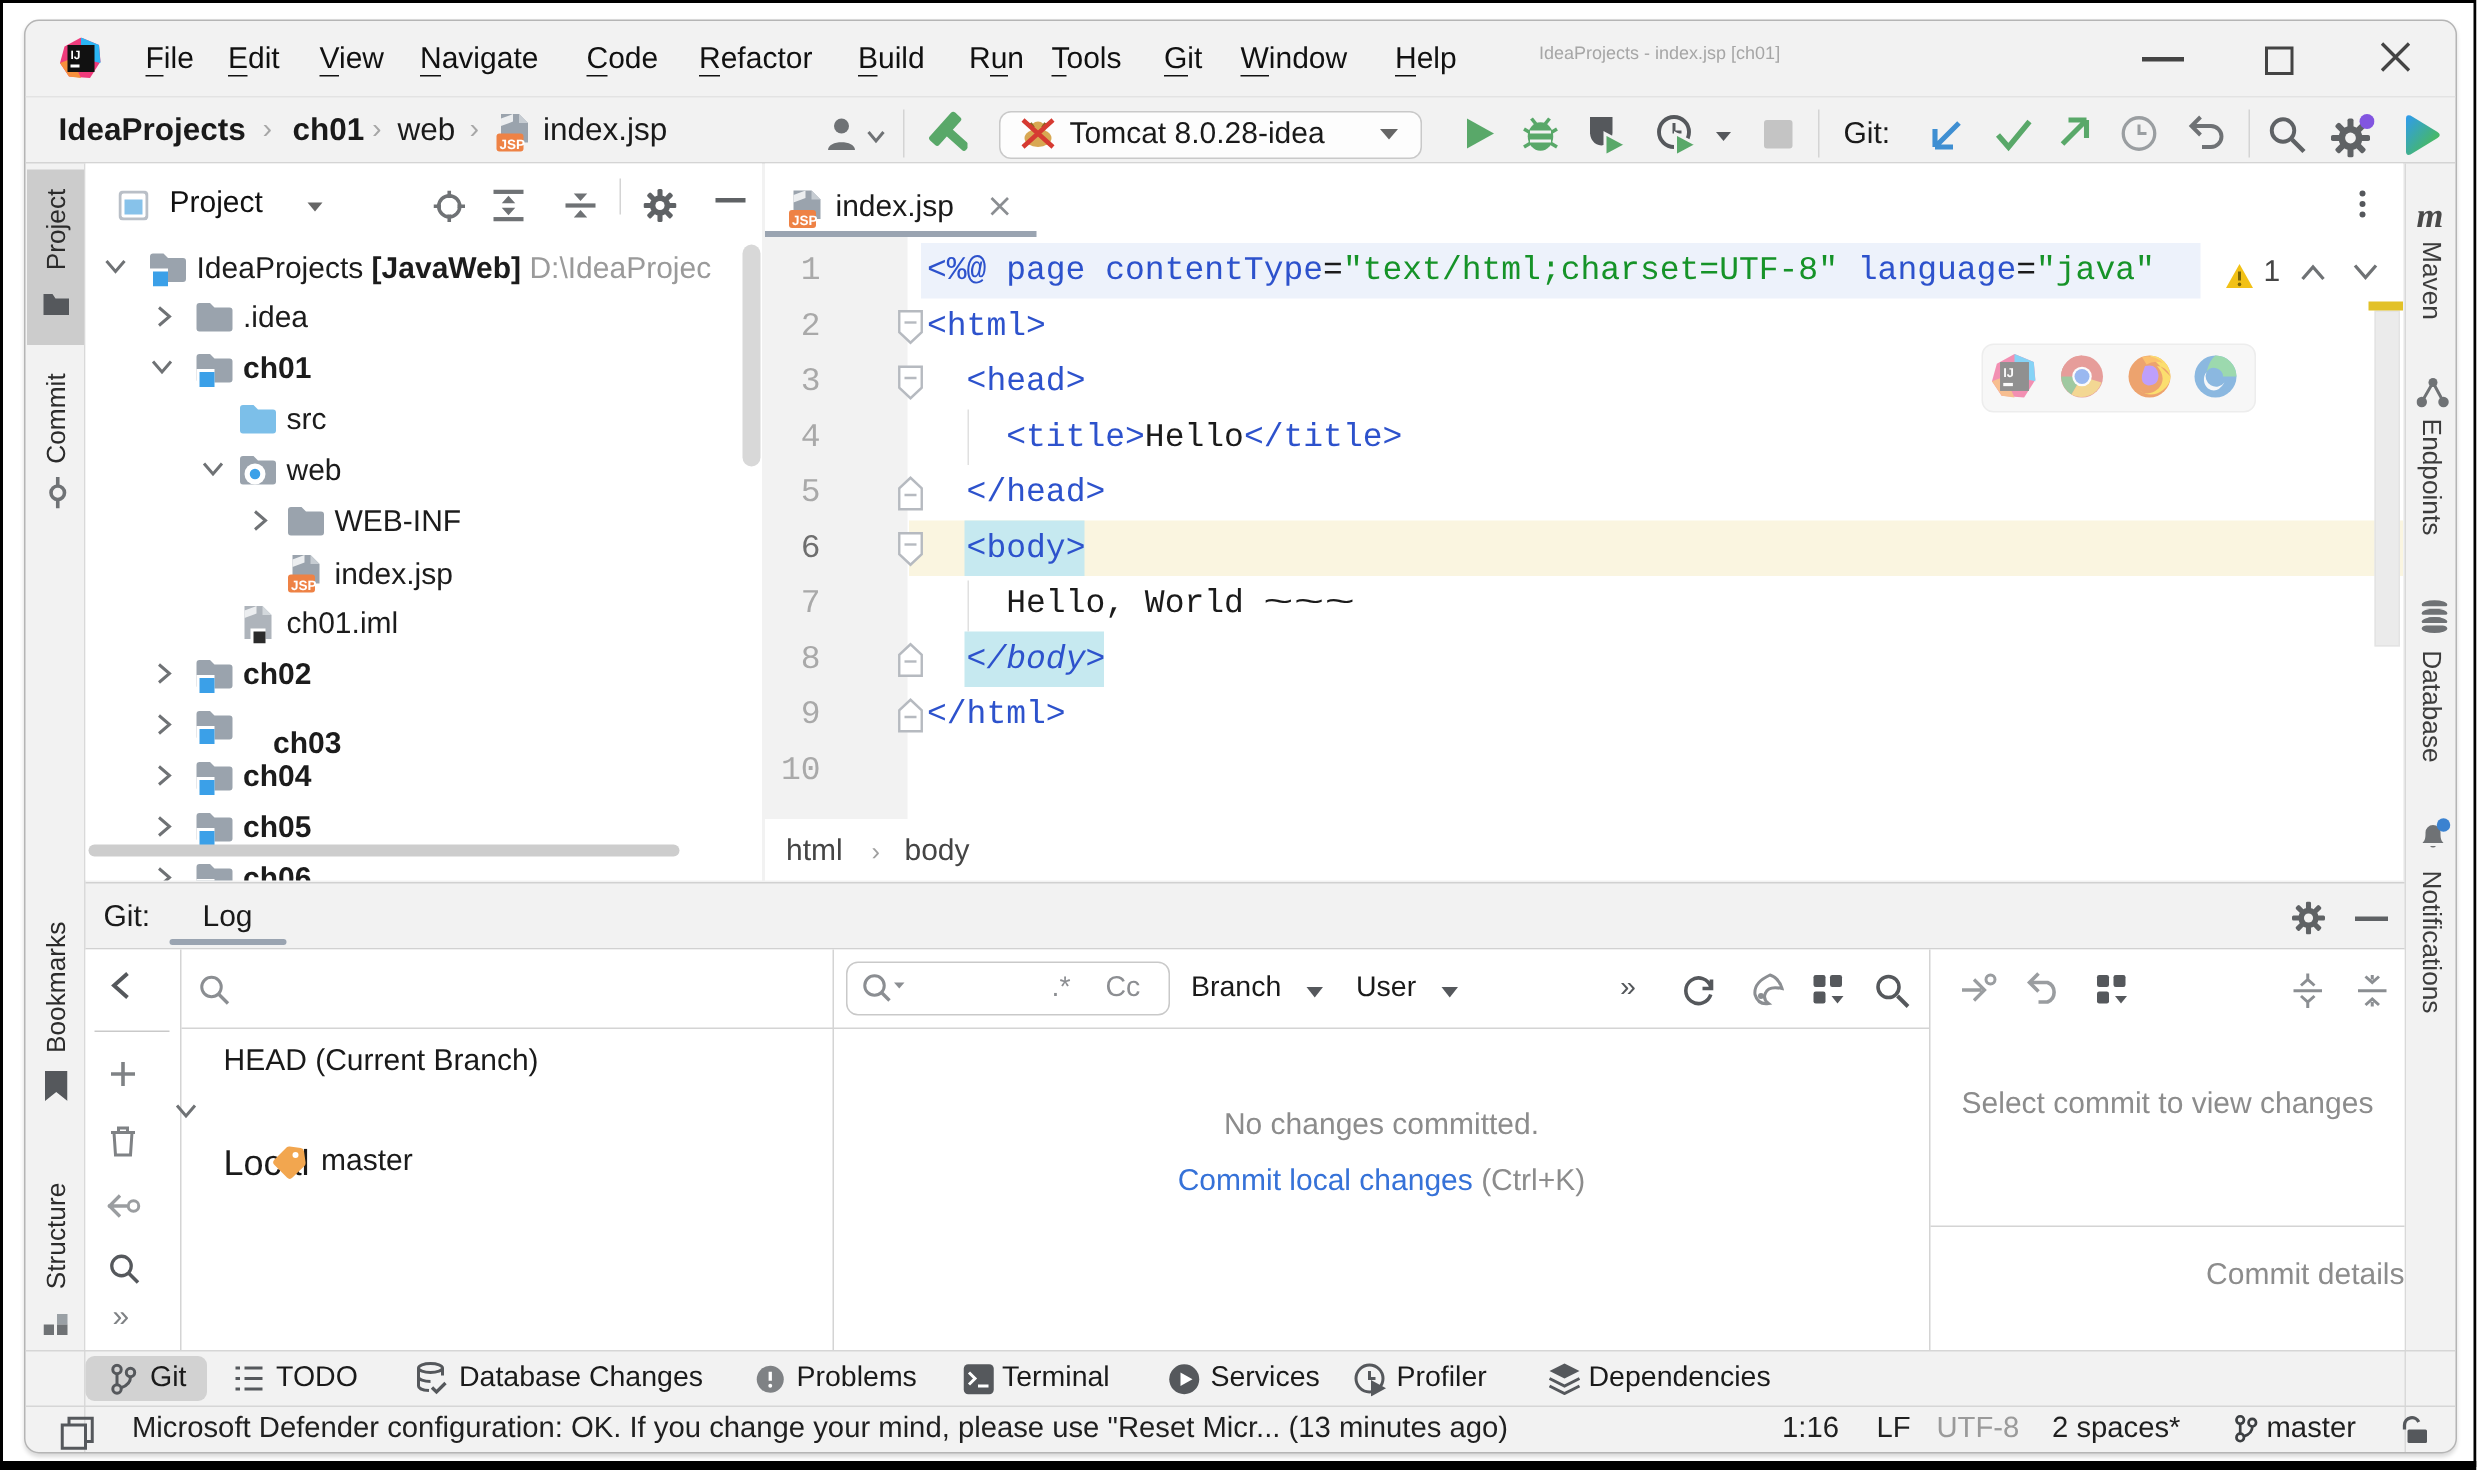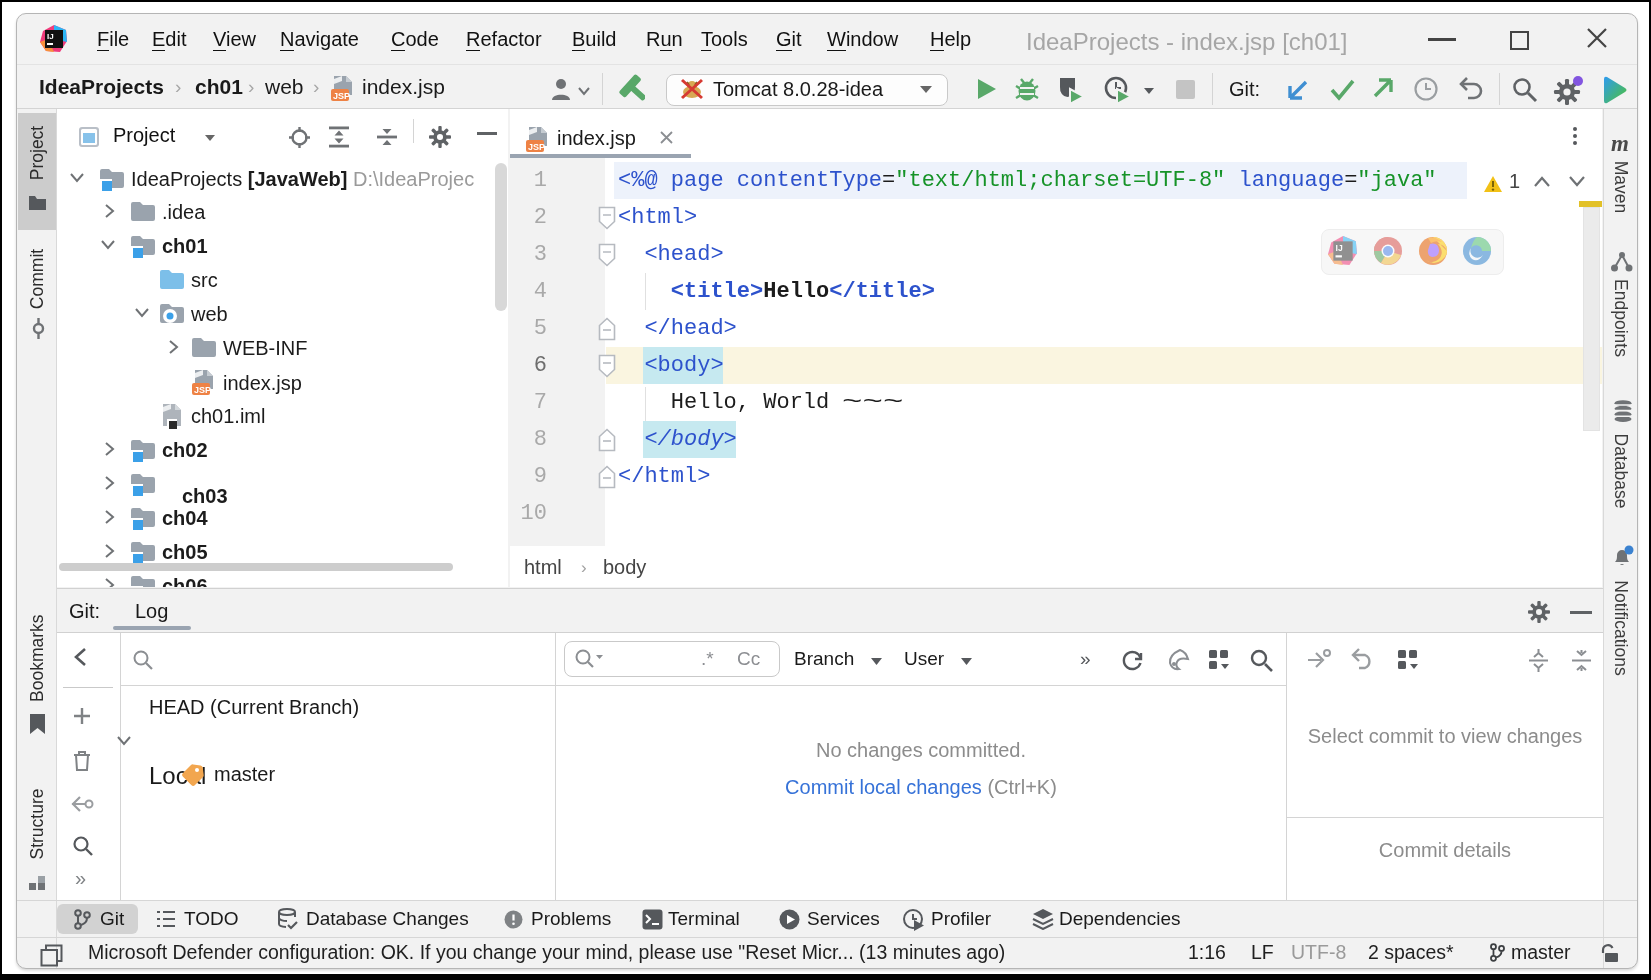--- a/index.html
+++ b/index.html
@@ -52,21 +52,21 @@
   <span class="mi" style="left:196px"><u>V</u>iew</span>
   <span class="mi" style="left:263px"><u>N</u>avigate</span>
   <span class="mi" style="left:374px"><u>C</u>ode</span>
   <span class="mi" style="left:449px"><u>R</u>efactor</span>
   <span class="mi" style="left:555px"><u>B</u>uild</span>
   <span class="mi" style="left:629px">R<u>u</u>n</span>
   <span class="mi" style="left:684px"><u>T</u>ools</span>
   <span class="mi" style="left:759px"><u>G</u>it</span>
   <span class="mi" style="left:810px"><u>W</u>indow</span>
   <span class="mi" style="left:913px"><u>H</u>elp</span>
-  <span class="abs" style="left:1009px;top:14px;font-size:24px;color:#a6a6a6;">IdeaProjects - index.jsp [ch01]</span>
+  <span class="abs" style="left:1009px;top:14px;font-size:12px;color:#a6a6a6;">IdeaProjects - index.jsp [ch01]</span>
 
   <div class="abs" style="left:1411px;top:24px;width:28px;height:3px;background:#444;"></div>
   <div class="abs" style="left:1493px;top:17px;width:15px;height:15px;border:2px solid #444;"></div>
   <svg class="ico" style="left:1569px;top:13px" width="22" height="22" viewBox="0 0 22 22">
     <path d="M2 2 L20 20 M20 2 L2 20" stroke="#444" stroke-width="2.2"></path>
   </svg>
 
   <div class="abs" style="left:0;top:94px;width:1620px;height:1px;background:#d4d4d4;"></div>
   <span class="crumb" style="left:22px;font-weight:bold;">IdeaProjects</span>
   <span class="crumb chev" style="left:158px;">›</span>
@@ -444,21 +444,21 @@
         <path d="M5 13 h8" stroke="#b6bac0" stroke-width="1.6"></path>
       </svg>
     <svg class="ico" style="left:88px;top:356px" width="18" height="24" viewBox="0 0 18 24">
         <path d="M1.5 22.5 h15 v-14 l-7.5 -7 l-7.5 7 z" fill="#fff" stroke="#b6bac0" stroke-width="1.6"></path>
         <path d="M5 13 h8" stroke="#b6bac0" stroke-width="1.6"></path>
       </svg>
 
     <div class="cl" style="top:53px;"><span class="kb">&lt;%@ page contentType</span><span class="pl">=</span><span class="st">"text/html;charset=UTF-8"</span><span class="kb"> language</span><span class="pl">=</span><span class="st">"java"</span></div>
     <div class="cl" style="top:90px;"><span class="kb">&lt;html&gt;</span></div>
     <div class="cl" style="top:127px;">  <span class="kb">&lt;head&gt;</span></div>
-    <div class="cl" style="top:164px;font-weight:bold;">    <span class="kb">&lt;title&gt;</span><span class="pl">Hello</span><span class="kb">&lt;/title&gt;</span></div>
+    <div class="cl" style="top:164px;">    <span class="kb">&lt;title&gt;</span><span class="pl">Hello</span><span class="kb">&lt;/title&gt;</span></div>
     <div class="cl" style="top:201px;">  <span class="kb">&lt;/head&gt;</span></div>
     <div class="cl" style="top:238px;">  <span class="kb">&lt;body&gt;</span></div>
     <div class="cl" style="top:275px;">    <span class="pl">Hello, World <span style="display:inline-block;transform:scaleX(1.55);transform-origin:0 50%;">~~~</span></span></div>
     <div class="cl" style="top:312px;font-style:italic;">  <span class="kb">&lt;/body&gt;</span></div>
     <div class="cl" style="top:349px;"><span class="kb">&lt;/html&gt;</span></div>
 
     <svg class="ico" style="left:973px;top:66px" width="20" height="18" viewBox="0 0 20 18">
       <path d="M10 1 L19 17 H1 z" fill="#f2c116"></path>
         <path d="M10 6 v6" stroke="#7a6406" stroke-width="2"></path>
         <circle cx="10" cy="14.6" r="1.2" fill="#7a6406"></circle>
@@ -633,21 +633,21 @@
   </svg>
   <svg class="ico" style="left:1552px;top:634px" width="25" height="25" viewBox="0 0 25 25">
     <path d="M3 12.5 h19 M12.5 2 v3 M8 3 l4.5 4 l4.5 -4 M12.5 23 v-3 M8 22 l4.5 -4 l4.5 4" fill="none" stroke="#8b8e92" stroke-width="2"></path>
   </svg>
 
   <div class="abs" style="left:539px;top:725px;width:730px;text-align:center;font-size:20px;color:#8c8c8c;">No changes committed.</div>
   <div class="abs" style="left:539px;top:762px;width:730px;text-align:center;font-size:20px;"><span style="color:#3672d8;">Commit local changes</span> <span style="color:#8c8c8c;">(Ctrl+K)</span></div>
 
   <div class="abs" style="left:1270px;top:711px;width:316px;text-align:center;font-size:20px;color:#8c8c8c;">Select commit to view changes</div>
   <div class="abs" style="left:1270px;top:803px;width:316px;height:1px;background:#d4d4d4;"></div>
-  <div class="abs" style="left:1270px;top:825px;width:316px;text-align:center;font-size:20px;color:#8c8c8c;">Commit details</div>
+  <div class="abs" style="left:1270px;top:825px;width:316px;text-align:right;font-size:20px;color:#8c8c8c;">Commit details</div>
 
   <div class="abs" style="left:0;top:886px;width:1620px;height:1px;background:#d6d6d6;"></div>
   <div class="abs" style="left:40px;top:890px;width:81px;height:30px;background:#d2d2d2;border-radius:6px;"></div>
   <svg class="ico" style="left:56px;top:895px" width="19" height="21" viewBox="0 0 19 21">
     <circle cx="5" cy="4" r="2.8" fill="none" stroke="#55585c" stroke-width="2"></circle>
     <circle cx="14" cy="6" r="2.8" fill="none" stroke="#55585c" stroke-width="2"></circle>
     <circle cx="5" cy="17" r="2.8" fill="none" stroke="#55585c" stroke-width="2"></circle>
     <path d="M5 7 v7 M14 9 q0 5 -6 7" fill="none" stroke="#55585c" stroke-width="2"></path>
   </svg>
   <span class="bl" style="left:83px;">Git</span>

